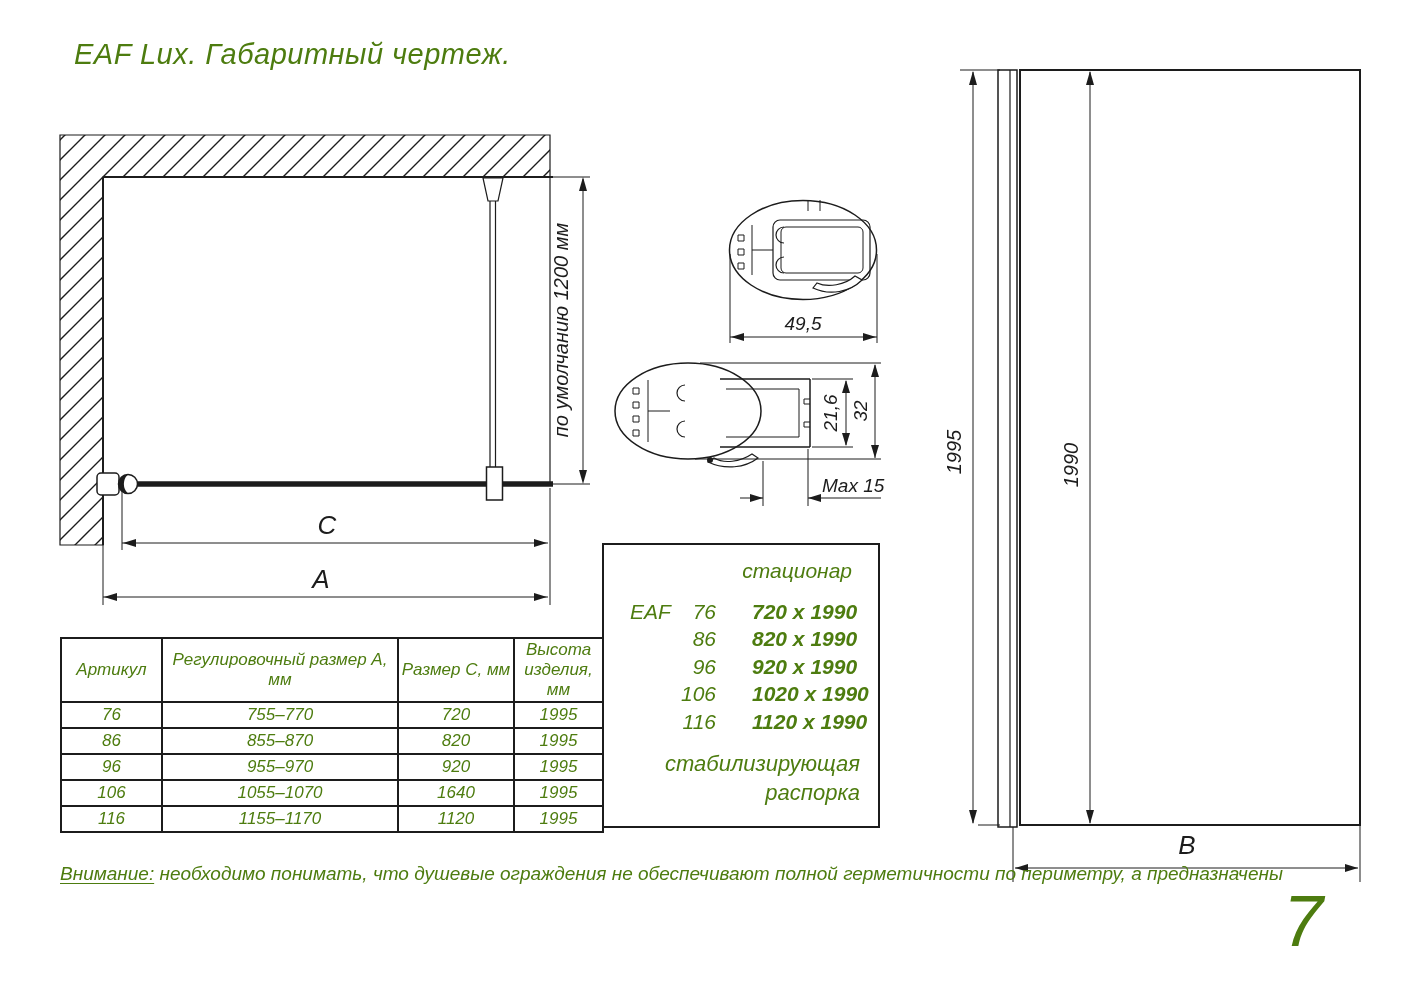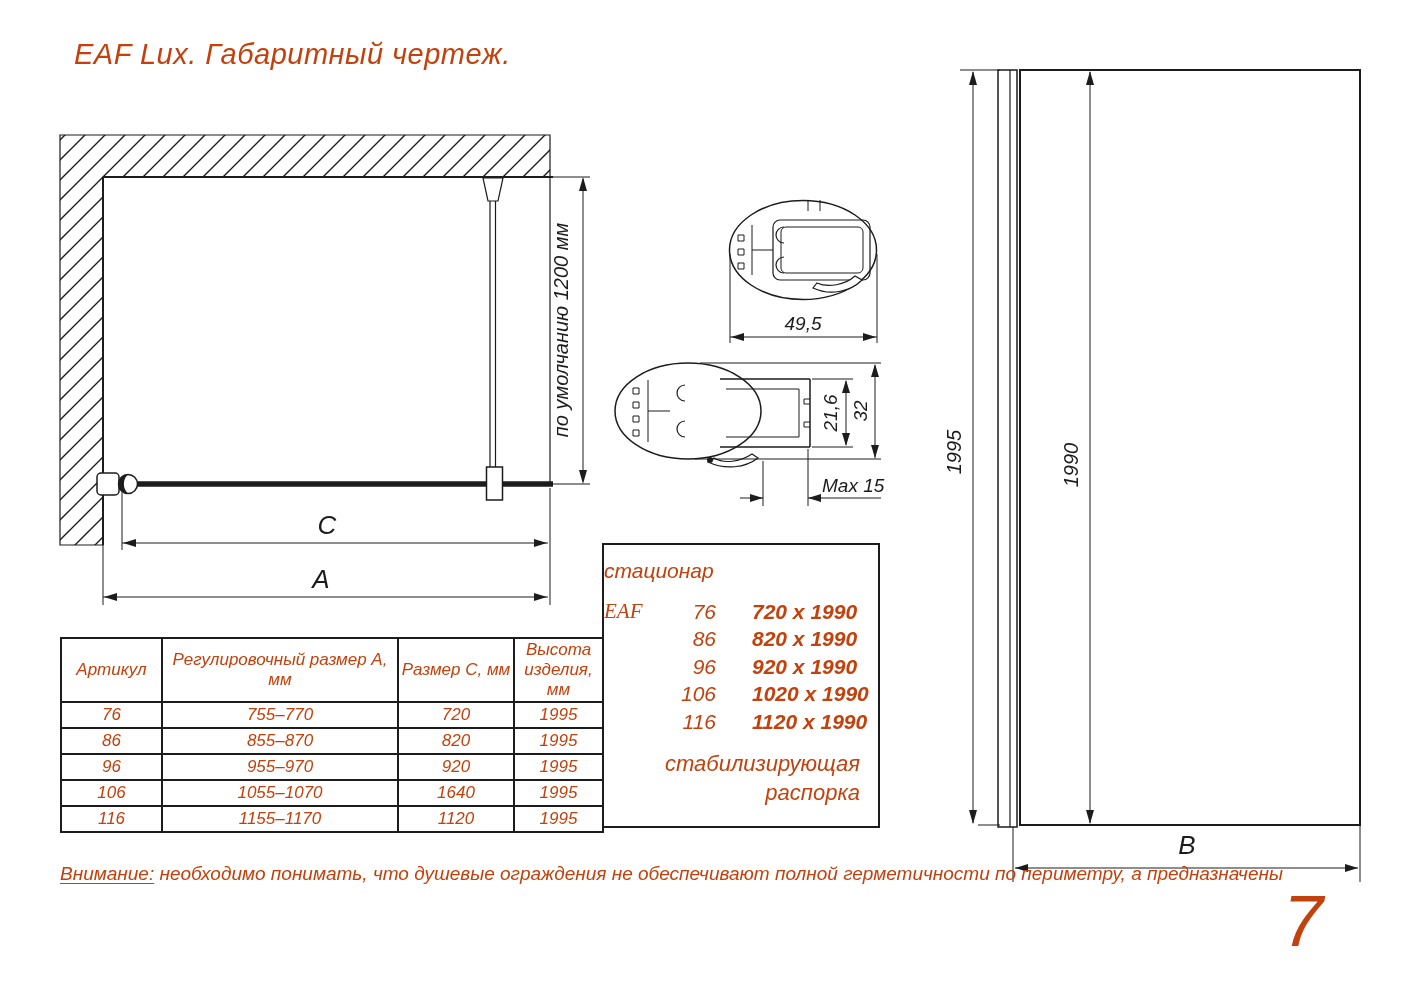--- a/index.html
+++ b/index.html
@@ -1,18 +1,18 @@
 <!DOCTYPE html>
 <html><head>
 <meta charset="utf-8">
 <style>
   html,body{margin:0;padding:0;background:#ffffff;}
   .canvas{
     position:relative;width:1415px;height:1000px;background:#ffffff;
-    color:#c2410c;font-family:"Liberation Sans",sans-serif;font-style:italic;
+    color:#4d7c0f;font-family:"Liberation Sans",sans-serif;font-style:italic;
     overflow:hidden;
   }
   .title{position:absolute;left:74px;top:38px;font-size:29px;letter-spacing:.5px;}
   svg{position:absolute;}
   svg .ln{stroke:#1c1c1c;fill:none;}
   svg .w1{stroke-width:1;}
   svg .w12{stroke-width:1.2;}
   svg .w15{stroke-width:1.5;}
   svg .w2{stroke-width:2;}
   svg .thick{stroke-width:5.5;}
@@ -32,24 +32,24 @@
     font-weight:400;font-size:17px;line-height:1.18;padding:1px 2px;
   }
   table.sizes th{height:58px;}
   table.sizes td{height:22px;}
   .c1{width:95px}.c2{width:230px}.c3{width:110px}.c4{width:83px}
 
   .spec{
     position:absolute;left:602px;top:543px;width:278px;height:285px;
     border:2px solid #1c1c1c;box-sizing:border-box;font-size:21px;
   }
-  .sb-header{margin:14px 26px 0 0;text-align:left;}
+  .sb-header{margin:14px 26px 0 0;text-align:right;}
   .sb-rows{margin-top:15px;}
   .sb-row{display:grid;grid-template-columns:62px 50px 1fr;height:27.5px;align-items:center;}
-  .sb-series{font-family:Liberation Serif, serif;}
+  .sb-series{padding-left:26px;}
   .sb-size{text-align:right;}
   .sb-dims{padding-left:36px;font-weight:bold;}
   .sb-footer{margin-top:13px;text-align:right;padding-right:18px;font-size:22px;line-height:29px;}
 
   .note{position:absolute;left:60px;top:860px;width:1240px;font-size:19px;line-height:1.45;}
   .note .u{text-decoration:underline;text-underline-offset:3px;}
   .pagenum{position:absolute;left:1283px;top:880px;font-size:72px;}
 </style>
 </head>
 <body>

